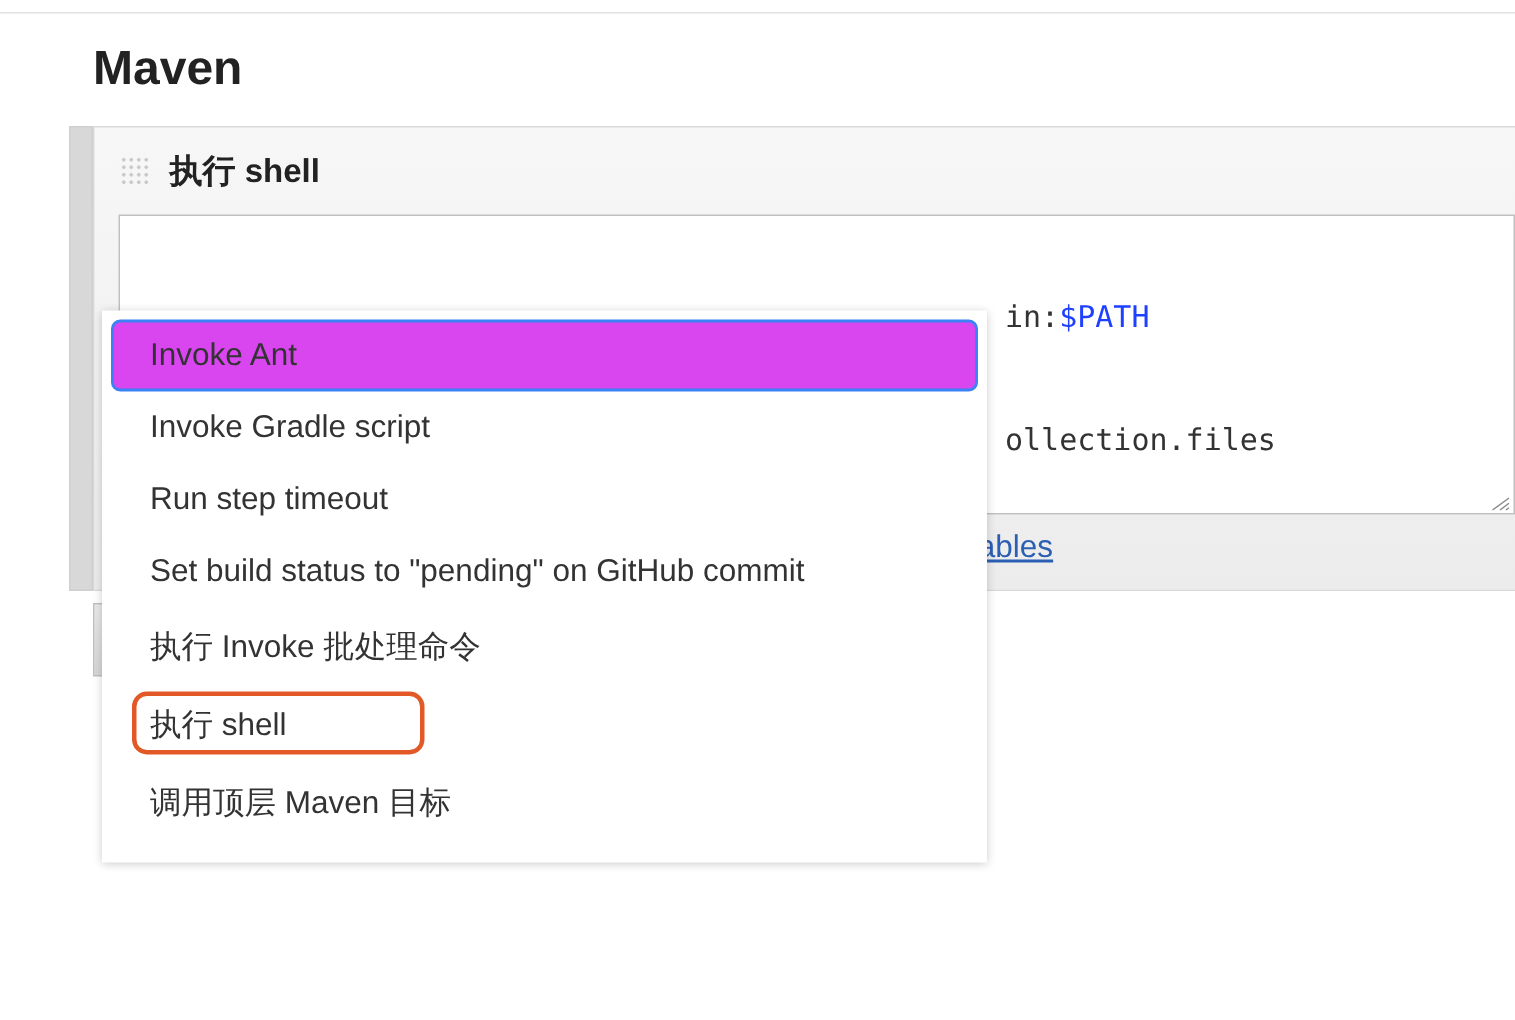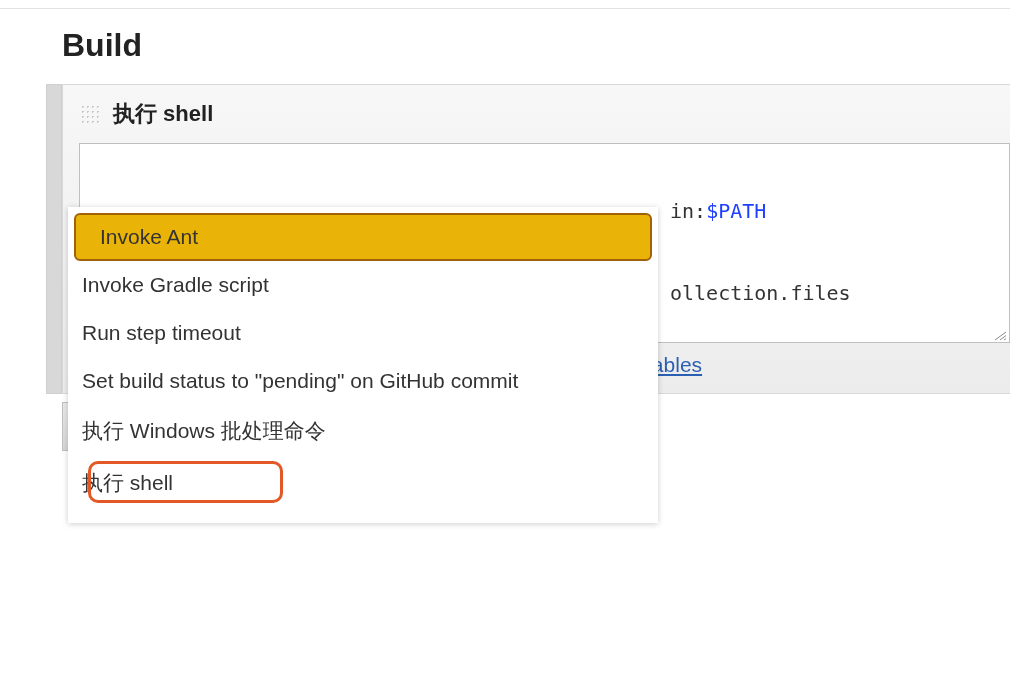--- a/index.html
+++ b/index.html
@@ -120,48 +120,48 @@
       top: 207px;
       width: 590px;
       background: #fff;
       box-shadow: 0 1px 6px rgba(0,0,0,0.2);
       padding: 6px 0 14px 0;
       z-index: 10;
     }
     .menu-item {
       font-size: 21px;
       color: #333;
-      padding: 12px 14px;
+      padding: 12px 32px;
       cursor: pointer;
       position: relative;
     }
     .menu-item.focused {
       margin: 0 6px;
       padding: 10px 24px;
-      border: 2px solid #a16207;
+      border: 2px solid #3b82f6;
       border-radius: 6px;
-      background: #eab308;
+      background: #d946ef;
     }
     .menu-item.boxed .box-ring {
       position: absolute;
       left: 20px;
       top: 4px;
       width: 195px;
       height: 42px;
       border: 3px solid #e25826;
       border-radius: 10px;
       pointer-events: none;
     }
   </style>
 </head>
 <body>
 
 <div class="top-rule"></div>
 
-<h2 class="section-title">Build</h2>
+<h2 class="section-title">Maven</h2>
 
 <div class="build-body">
   <div class="left-bar"></div>
   <div class="build-content">
     <div class="step-panel">
       <div class="step-header">
         <span class="drag-handle"></span>
         <span>执行 shell</span>
       </div>
       <div class="script-box">
@@ -194,19 +194,22 @@
   <div class="menu-item">
     <span>Invoke Gradle script</span>
   </div>
   <div class="menu-item">
     <span>Run step timeout</span>
   </div>
   <div class="menu-item">
     <span>Set build status to "pending" on GitHub commit</span>
   </div>
   <div class="menu-item">
-    <span>执行 Windows 批处理命令</span>
+    <span>执行 Invoke 批处理命令</span>
   </div>
   <div class="menu-item boxed">
     <span>执行 shell</span>
     <span class="box-ring"></span>
   </div>
+  <div class="menu-item">
+    <span>调用顶层 Maven 目标</span>
+  </div>
 </div>
 
 </body></html>

